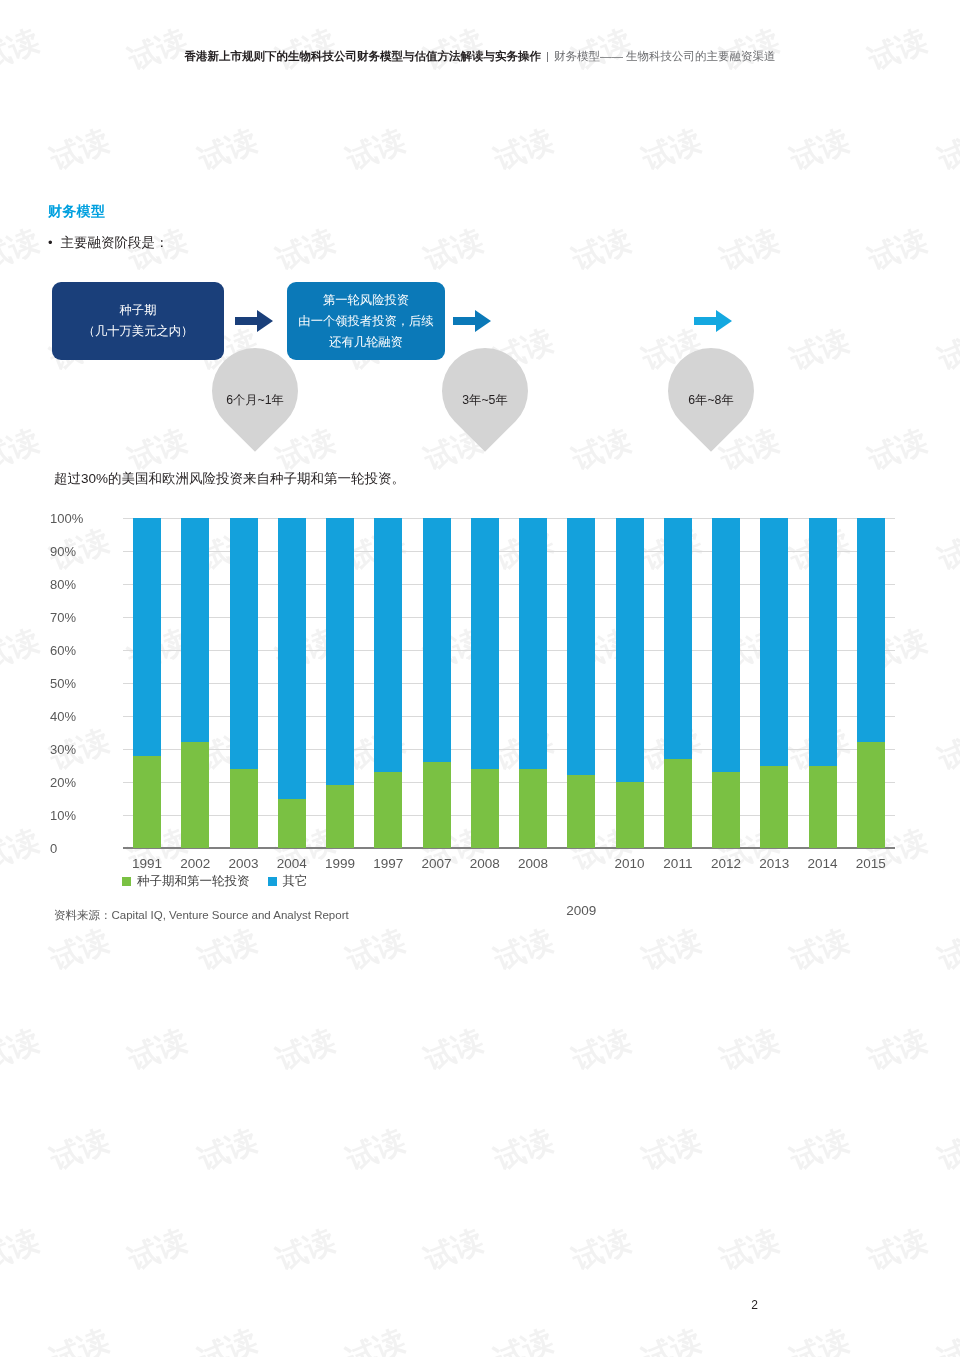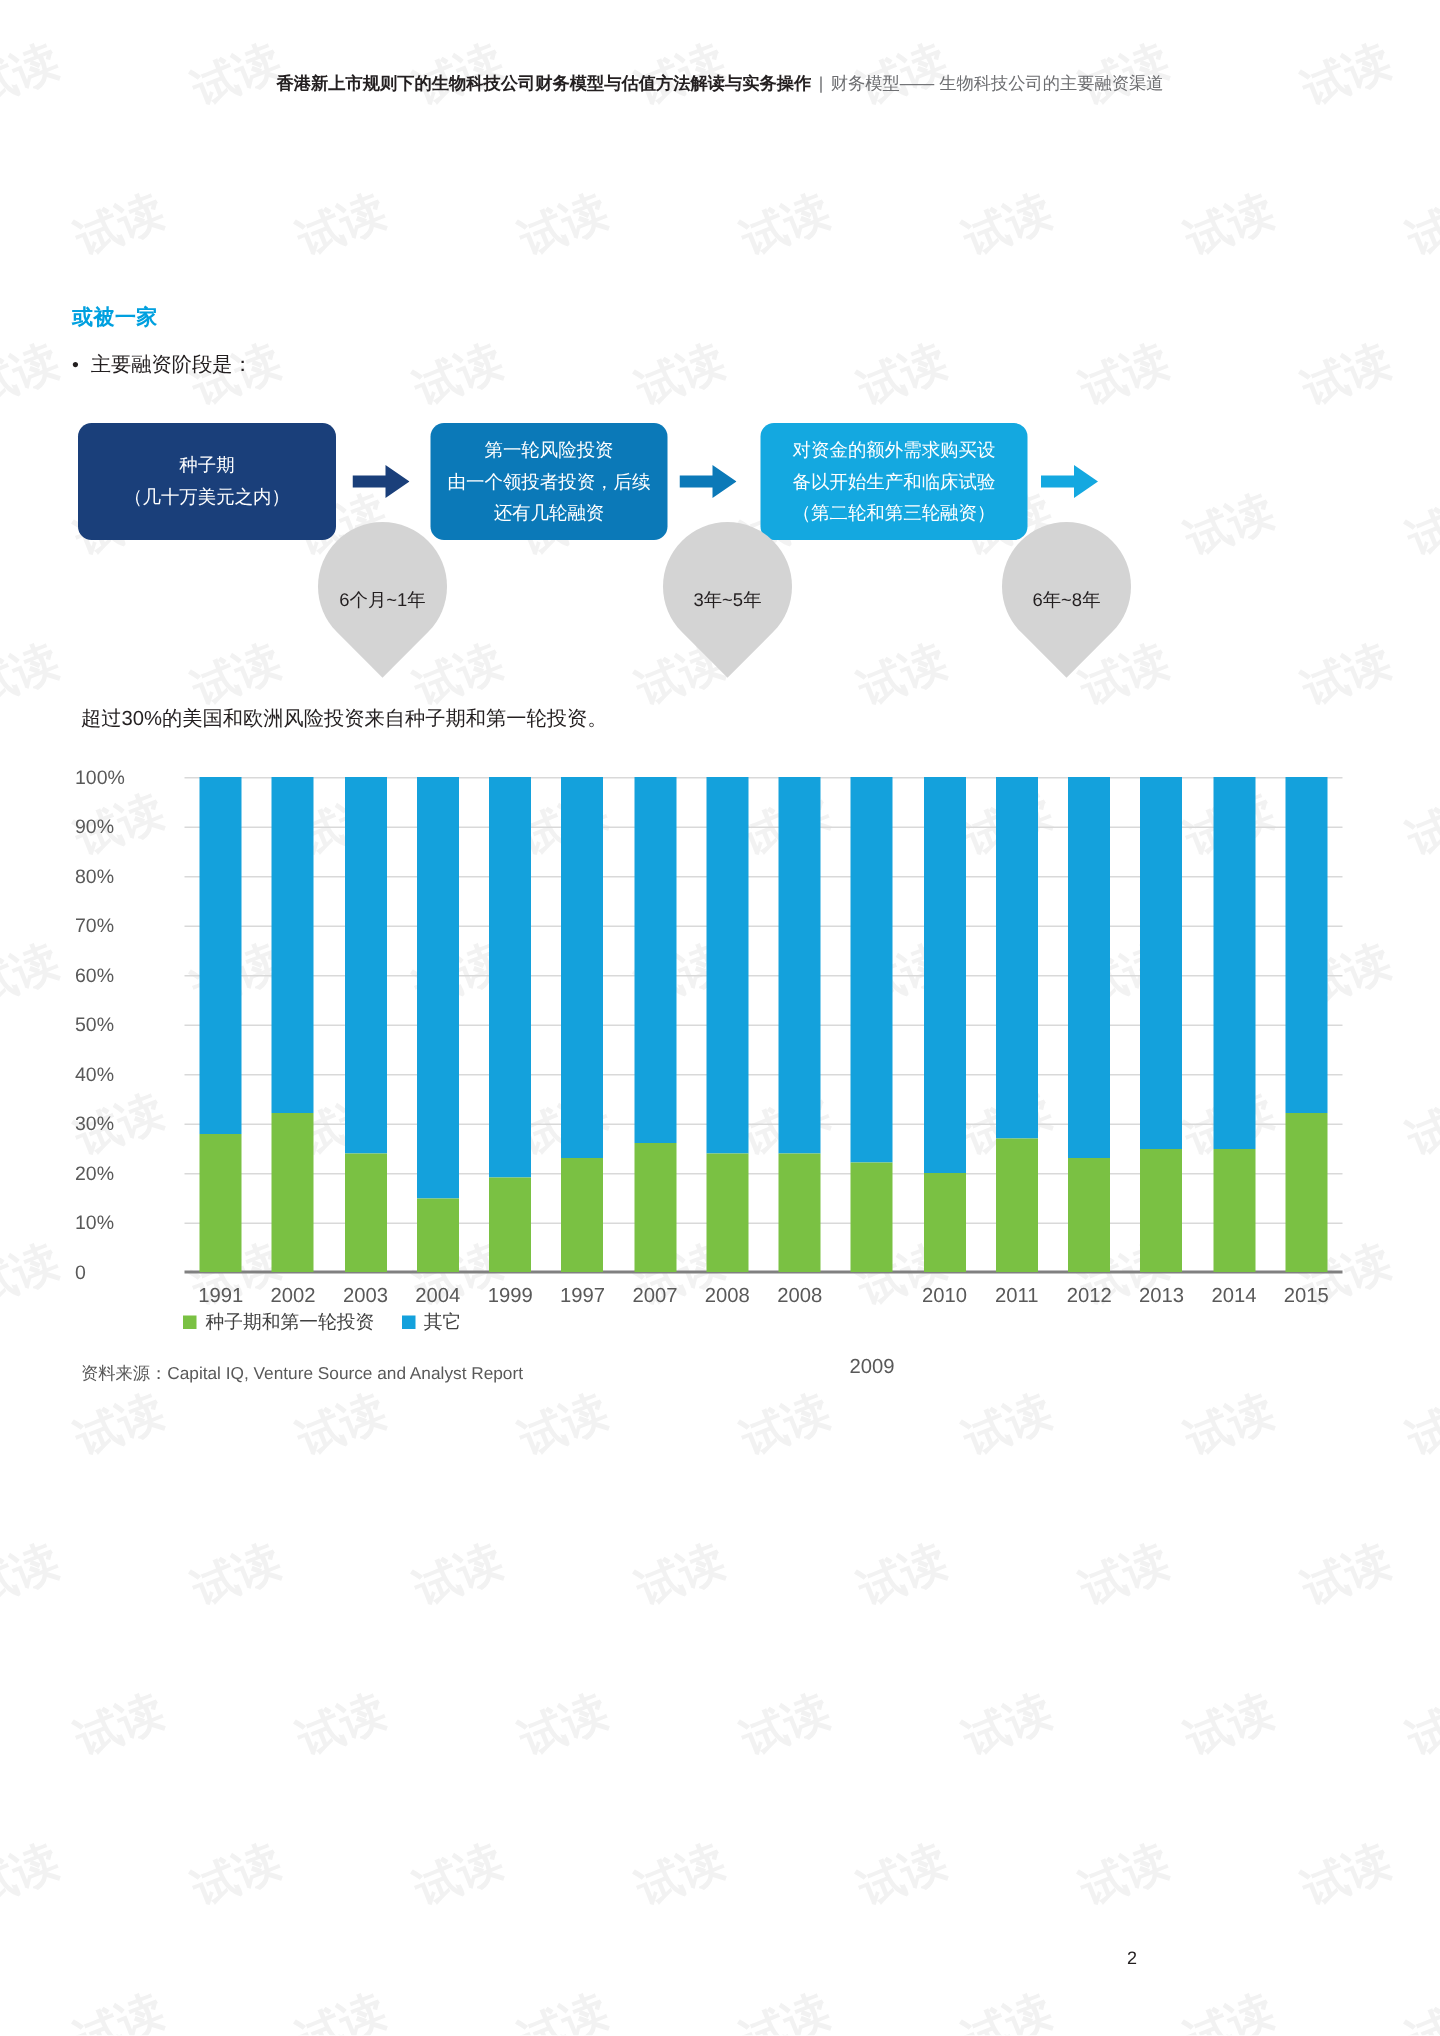--- a/index.html
+++ b/index.html
@@ -357,45 +357,38 @@
       <div class="wm" style="left: 790px; top: 1330px; color: rgb(242, 242, 242);">试读</div>
       <div class="wm" style="left: 938px; top: 1330px; color: rgb(242, 242, 242);">试读</div>
     </div>
 
   <div id="content">
 
     <div id="page-header">
       <span class="hdr-main">香港新上市规则下的生物科技公司财务模型与估值方法解读与实务操作</span><span class="hdr-sep">|</span><span class="hdr-sub">财务模型—— 生物科技公司的主要融资渠道</span>
     </div>
 
-    <div id="section-title">或被一家</div>
+    <div id="section-title">财务模型</div>
     <div id="bullet-row">
       <span class="dot">•</span>
       <span>主要融资阶段是：</span>
     </div>
 
     <div id="flow">
         <div class="flow-box" style="left: 52px; top: 12px; width: 172px; height: 78px; background: rgb(26, 63, 122);">
           <div>
             <div>种子期</div>
             <div>（几十万美元之内）</div>
           </div>
         </div>
         <div class="flow-box" style="left: 287px; top: 12px; width: 158px; height: 78px; background: rgb(11, 121, 184);">
           <div>
             <div>第一轮风险投资</div>
             <div>由一个领投者投资，后续</div>
             <div>还有几轮融资</div>
-          </div>
-        </div>
-        <div class="flow-box" style="left: 507px; top: 12px; width: 178px; height: 78px; background: rgb(20, 168, 224);">
-          <div>
-            <div>对资金的额外需求购买设</div>
-            <div>备以开始生产和临床试验</div>
-            <div>（第二轮和第三轮融资）</div>
           </div>
         </div>
         <div class="flow-arrow" style="left: 234px; top: 38px;">
           <svg width="38" height="22" viewBox="0 0 38 22">
             <path d="M0 7 H22 V0 L38 11 L22 22 V15 H0 Z" fill="#1a3f7a"></path>
           </svg>
         </div>
         <div class="flow-arrow" style="left: 452px; top: 38px;">
           <svg width="38" height="22" viewBox="0 0 38 22">
             <path d="M0 7 H22 V0 L38 11 L22 22 V15 H0 Z" fill="#0b79b8"></path>

